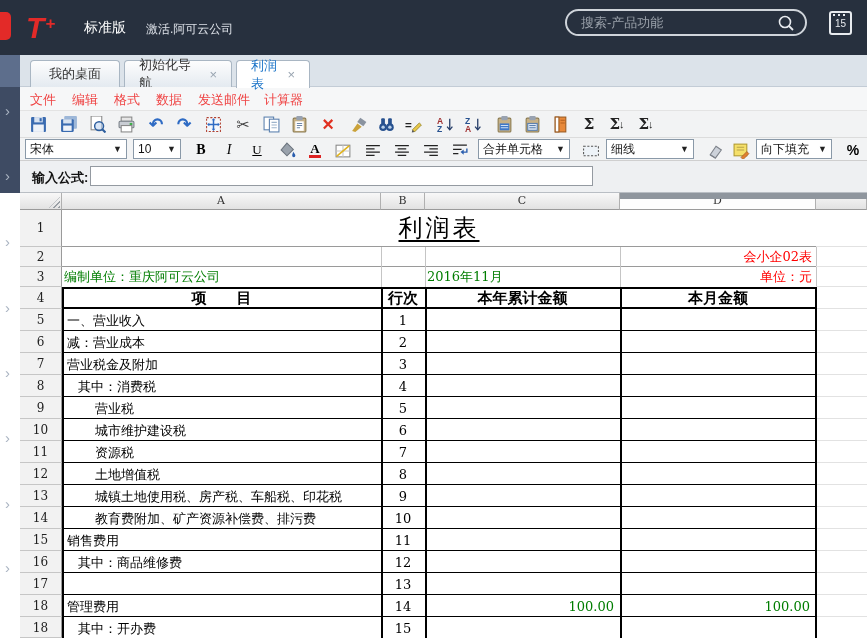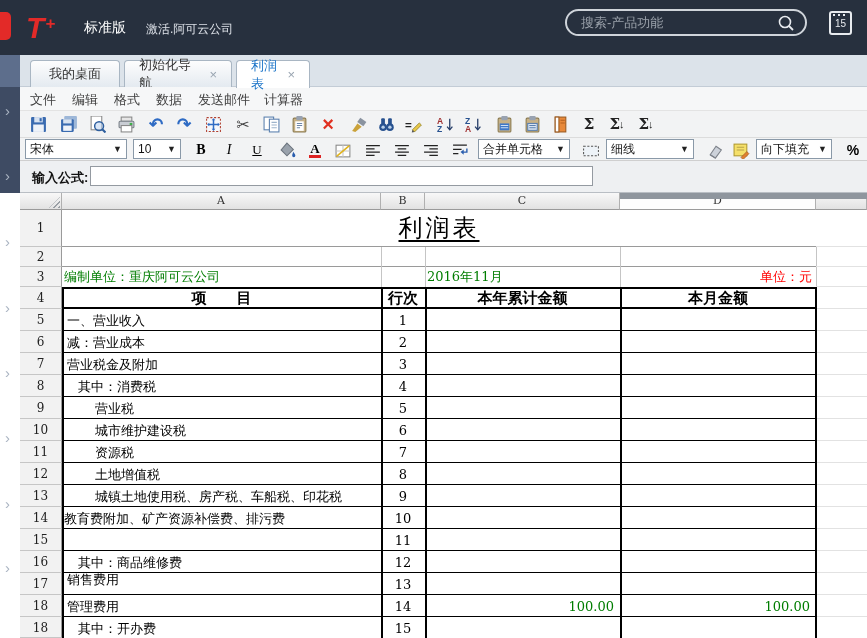--- a/index.html
+++ b/index.html
@@ -29,21 +29,21 @@
        font-size:13px;color:#333;box-sizing:border-box;padding:0 14px;}
   .tab.active{background:#fff;color:#1b74c8;height:28px;z-index:3;}
   .tab .x{margin-left:7px;color:#98a4b0;font-size:13px;line-height:13px;}
   
   #side-top{left:0;top:55px;width:20px;height:32px;background:#5d6e8c;}
   #sidebar{left:0;top:87px;width:20px;height:513px;background:#3e4b63;}
   #side-bottom{left:0;top:600px;width:20px;height:38px;background:#8d99ac;}
   .chev{position:absolute;left:5px;color:#aab4c2;font-size:15px;line-height:15px;cursor:pointer;}
   
   #menubar{left:20px;top:87px;width:847px;height:24px;background:#f6f7f8;border-bottom:1px solid #e3e3e3;box-sizing:border-box;}
-  .menu-item{position:absolute;top:4px;font-size:13px;color:#404040;cursor:default;}
+  .menu-item{position:absolute;top:4px;font-size:13px;color:#ef4444;cursor:default;}
   #toolbar1{left:20px;top:111px;width:847px;height:27px;background:#f2f3f4;border-bottom:1px solid #dcdcdc;box-sizing:border-box;}
   #toolbar2{left:20px;top:138px;width:847px;height:23px;background:#f2f3f4;border-bottom:1px solid #cfcfcf;box-sizing:border-box;}
   .tbtn{position:absolute;width:26px;height:24px;display:flex;align-items:center;justify-content:center;cursor:pointer;}
   .tbtn svg{display:block;}
   .ic-undo,.ic-redo{color:#2e6bc4;font-size:17px;font-weight:bold;}
   .ic-cut{color:#444;font-size:16px;}
   .ic-del{color:#e03020;font-size:20px;font-weight:bold;line-height:18px;}
   .ic-sum{color:#222;font-size:15px;font-weight:bold;font-family:"DejaVu Serif",serif;}
   .sdn{font-size:11px;color:#222;margin-left:-1px;}
   .sel{position:absolute;top:1px;height:20px;background:#fff;border:1px solid #8a99a8;box-sizing:border-box;
@@ -420,20 +420,21 @@
       <div class="gl" style="left: 62px; top: 247px; width: 754px; height: 1px; position: absolute;"></div>
       <div class="gl" style="left: 62px; top: 269px; width: 754px; height: 1px; position: absolute;"></div>
       <div class="gl" style="left: 62px; top: 291px; width: 754px; height: 1px; position: absolute;"></div>
       <div class="gl" style="left: 62px; top: 313px; width: 754px; height: 1px; position: absolute;"></div>
       <div class="gl" style="left: 62px; top: 335px; width: 754px; height: 1px; position: absolute;"></div>
       <div class="gl" style="left: 62px; top: 357px; width: 754px; height: 1px; position: absolute;"></div>
       <div class="gl" style="left: 62px; top: 379px; width: 754px; height: 1px; position: absolute;"></div>
       <div class="gl" style="left: 62px; top: 401px; width: 754px; height: 1px; position: absolute;"></div>
       <div class="gl" style="left: 62px; top: 423px; width: 754px; height: 1px; position: absolute;"></div>
       <div class="cell title-cell" style="left: 62px; top: 18px; width: 754px; height: 35px; line-height: 35px; position: absolute;">利润表</div>
+      <div class="cell red rt" style="left: 622px; top: 55px; width: 190px; height: 18px; line-height: 18px; position: absolute;">会小企02表</div>
       <div class="cell green" style="left: 64px; top: 75px; width: 315px; height: 18px; line-height: 18px; position: absolute;">编制单位：重庆阿可云公司</div>
       <div class="cell green" style="left: 427px; top: 75px; width: 191px; height: 18px; line-height: 18px; position: absolute;">2016年11月</div>
       <div class="cell red rt" style="left: 622px; top: 75px; width: 190px; height: 18px; line-height: 18px; position: absolute;">单位：元</div>
       <div class="cell hdr4" style="left: 64px; top: 97px; width: 315px; height: 17px; line-height: 17px; position: absolute;">项　　目</div>
       <div class="cell hdr4" style="left: 383px; top: 97px; width: 40px; height: 17px; line-height: 17px; position: absolute;">行次</div>
       <div class="cell hdr4" style="left: 427px; top: 97px; width: 191px; height: 19px; line-height: 17px; position: absolute;">本年累计金额</div>
       <div class="cell" style="left: 64px; top: 118px; width: 314px; height: 19px; line-height: 19px; padding-left: 3px; position: absolute;">一、营业收入</div>
       <div class="cell hdr4" style="left: 622px; top: 97px; width: 192px; height: 17px; line-height: 17px; position: absolute;">本月金额</div>
       <div class="cell" style="left: 383px; top: 118px; width: 40px; height: 19px; line-height: 19px; text-align: center; position: absolute;">1</div>
       <div class="cell green rt" style="left: 427px; top: 118px; width: 187px; height: 19px; line-height: 19px; position: absolute;"></div>
@@ -463,25 +464,25 @@
       <div class="cell green rt" style="left: 427px; top: 250px; width: 187px; height: 19px; line-height: 19px; position: absolute;"></div>
       <div class="cell green rt" style="left: 622px; top: 250px; width: 188px; height: 19px; line-height: 19px; position: absolute;"></div>
       <div class="cell" style="left: 64px; top: 272px; width: 314px; height: 19px; line-height: 19px; padding-left: 31px; position: absolute;">土地增值税</div>
       <div class="cell" style="left: 383px; top: 272px; width: 40px; height: 19px; line-height: 19px; text-align: center; position: absolute;">8</div>
       <div class="cell green rt" style="left: 427px; top: 272px; width: 187px; height: 19px; line-height: 19px; position: absolute;"></div>
       <div class="cell green rt" style="left: 622px; top: 272px; width: 188px; height: 19px; line-height: 19px; position: absolute;"></div>
       <div class="cell" style="left: 64px; top: 294px; width: 314px; height: 19px; line-height: 19px; padding-left: 31px; position: absolute;">城镇土地使用税、房产税、车船税、印花税</div>
       <div class="cell" style="left: 383px; top: 294px; width: 40px; height: 19px; line-height: 19px; text-align: center; position: absolute;">9</div>
       <div class="cell green rt" style="left: 427px; top: 294px; width: 187px; height: 19px; line-height: 19px; position: absolute;"></div>
       <div class="cell green rt" style="left: 622px; top: 294px; width: 188px; height: 19px; line-height: 19px; position: absolute;"></div>
-      <div class="cell" style="left: 64px; top: 316px; width: 314px; height: 19px; line-height: 19px; position: absolute;">教育费附加、矿产资源补偿费、排污费</div>
+      <div class="cell" style="left: 64px; top: 316px; width: 314px; height: 19px; line-height: 19px; padding-left: 31px; position: absolute;">教育费附加、矿产资源补偿费、排污费</div>
       <div class="cell" style="left: 383px; top: 316px; width: 40px; height: 19px; line-height: 19px; text-align: center; position: absolute;">10</div>
       <div class="cell green rt" style="left: 427px; top: 316px; width: 187px; height: 19px; line-height: 19px; position: absolute;"></div>
       <div class="cell green rt" style="left: 622px; top: 316px; width: 188px; height: 19px; line-height: 19px; position: absolute;"></div>
-      <div class="cell" style="left: 64px; top: 338px; width: 314px; height: 19px; line-height: 19px; padding-left: 3px; position: absolute; margin-top: 39px;">销售费用</div>
+      <div class="cell" style="left: 64px; top: 338px; width: 314px; height: 19px; line-height: 19px; padding-left: 3px; position: absolute;">销售费用</div>
       <div class="cell" style="left: 383px; top: 338px; width: 40px; height: 19px; line-height: 19px; text-align: center; position: absolute;">11</div>
       <div class="cell green rt" style="left: 427px; top: 338px; width: 187px; height: 19px; line-height: 19px; position: absolute;"></div>
       <div class="cell green rt" style="left: 622px; top: 338px; width: 188px; height: 19px; line-height: 19px; position: absolute;"></div>
       <div class="cell" style="left: 64px; top: 360px; width: 314px; height: 19px; line-height: 19px; padding-left: 14px; position: absolute;">其中：商品维修费</div>
       <div class="cell" style="left: 383px; top: 360px; width: 40px; height: 19px; line-height: 19px; text-align: center; position: absolute;">12</div>
       <div class="cell green rt" style="left: 427px; top: 360px; width: 187px; height: 19px; line-height: 19px; position: absolute;"></div>
       <div class="cell green rt" style="left: 622px; top: 360px; width: 188px; height: 19px; line-height: 19px; position: absolute;"></div>
       <div class="cell" style="left: 383px; top: 382px; width: 40px; height: 19px; line-height: 19px; text-align: center; position: absolute;">13</div>
       <div class="cell green rt" style="left: 427px; top: 382px; width: 187px; height: 19px; line-height: 19px; position: absolute;"></div>
       <div class="cell green rt" style="left: 622px; top: 382px; width: 188px; height: 19px; line-height: 19px; position: absolute;"></div>

